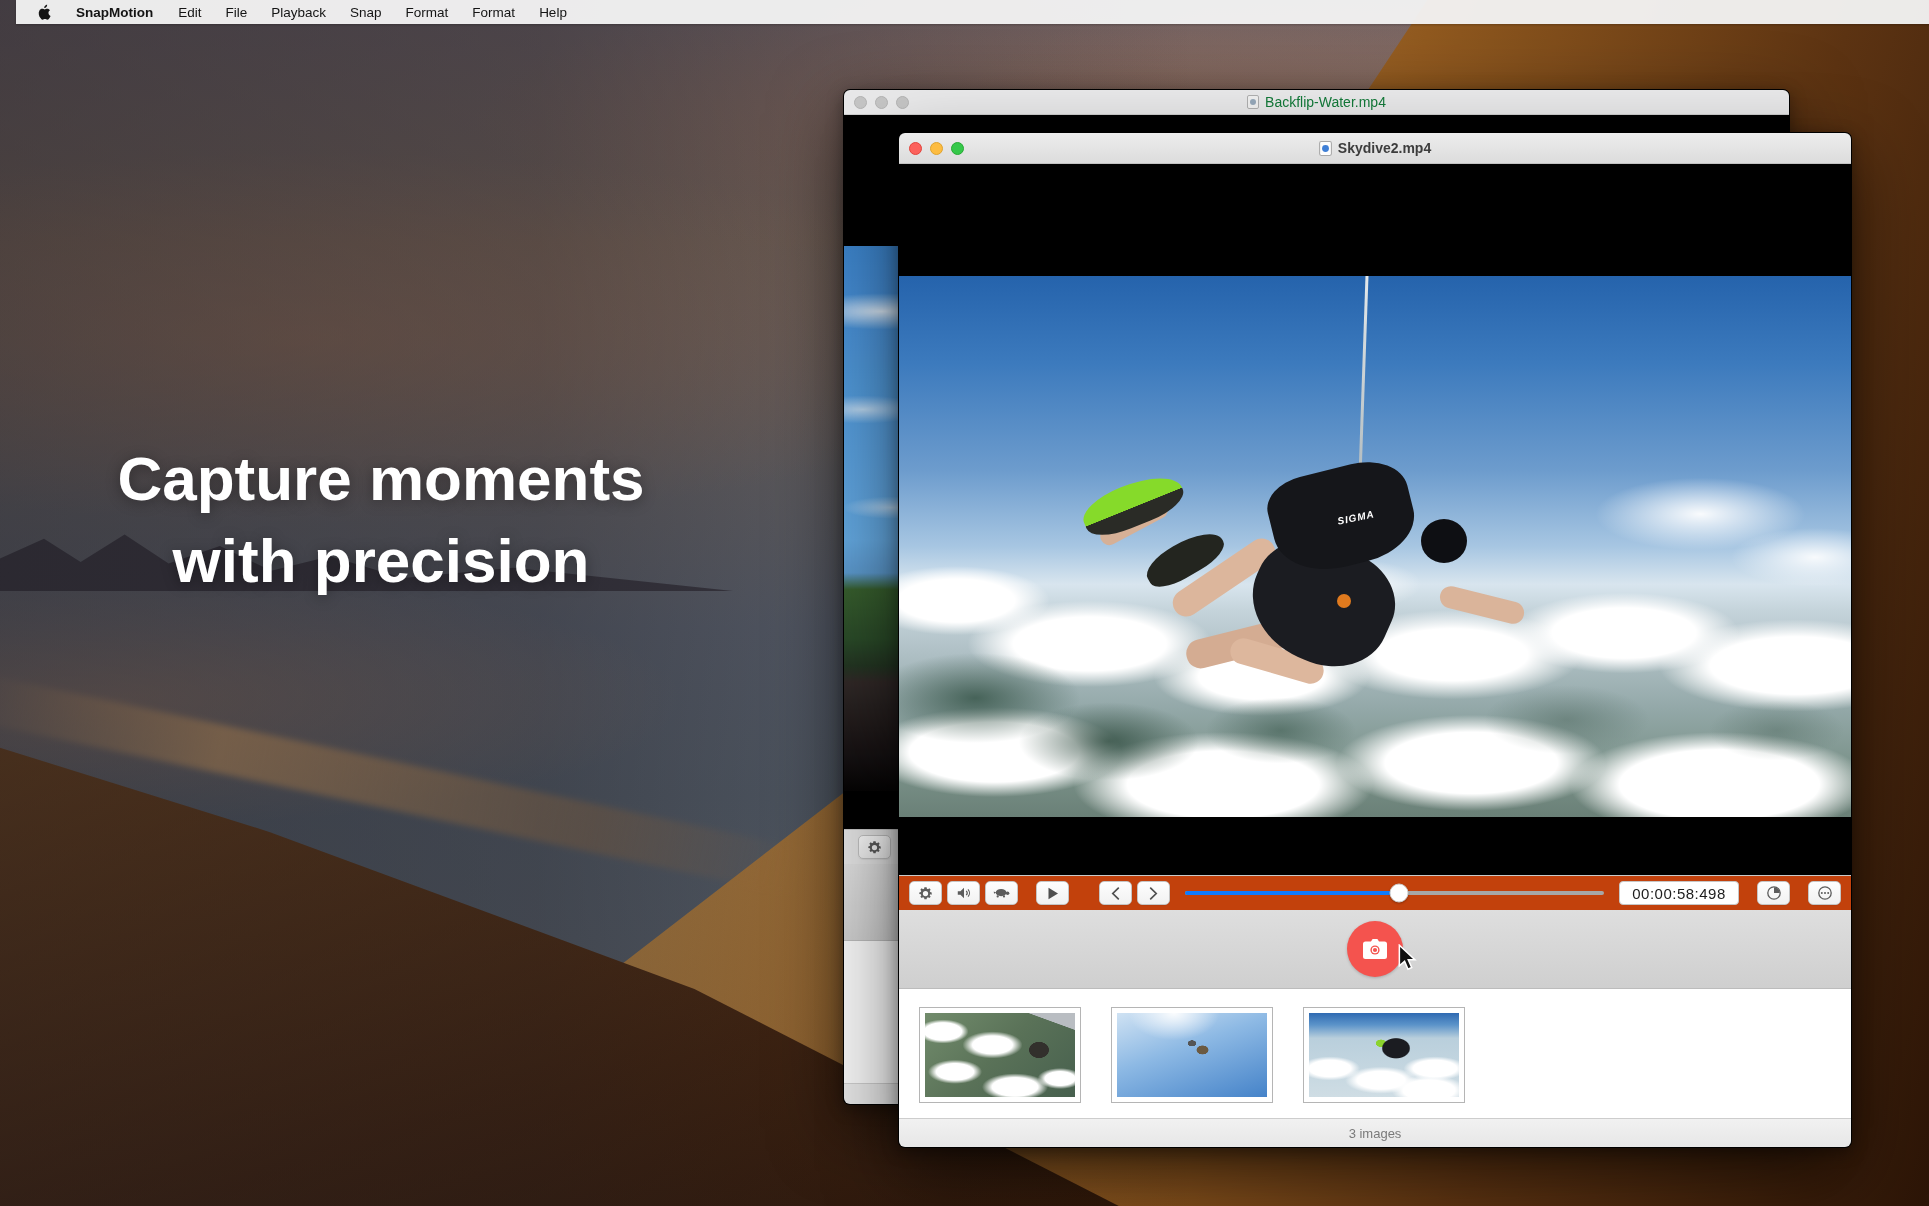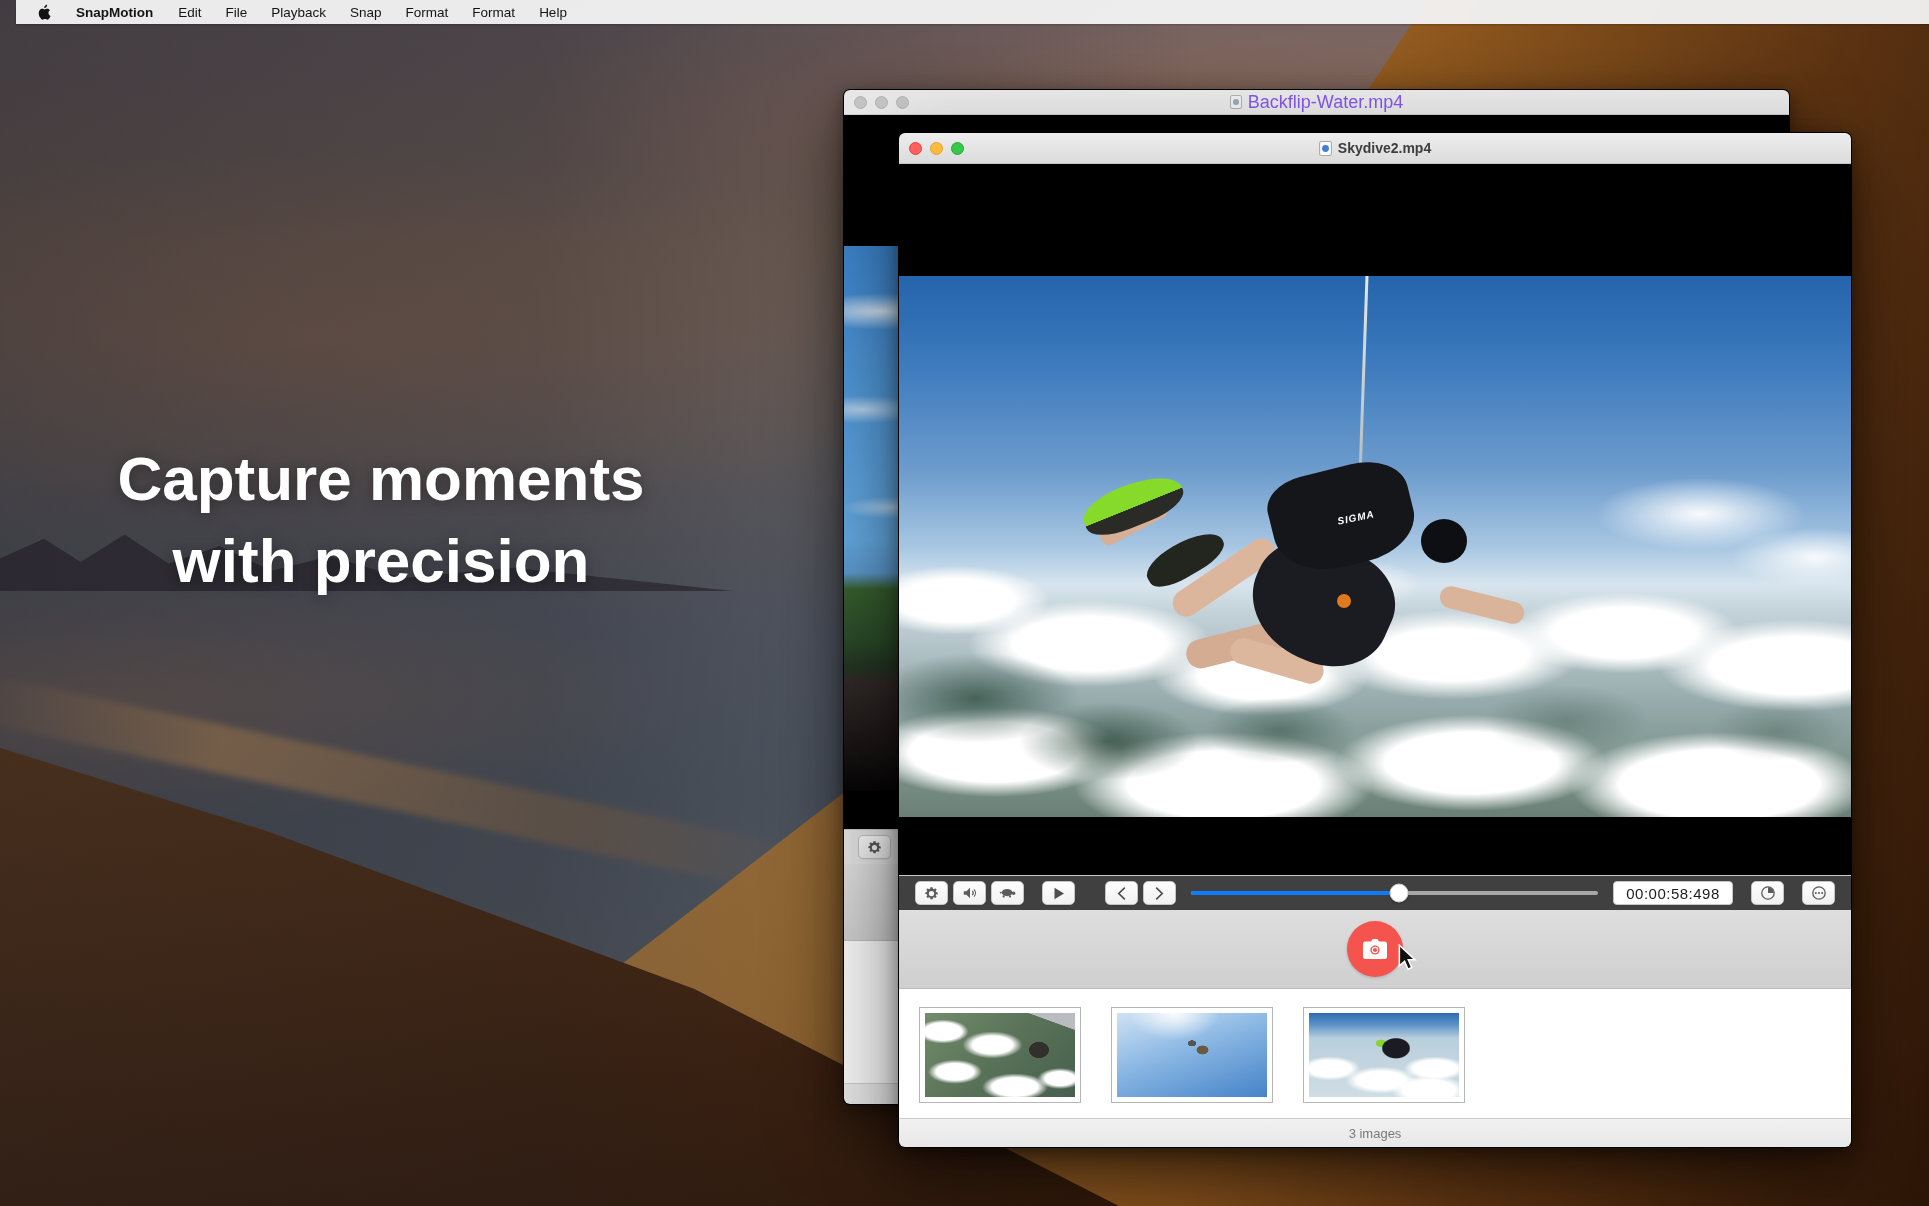--- a/index.html
+++ b/index.html
@@ -43,21 +43,21 @@
   .tb{position:relative;display:flex;align-items:center;flex:none;}
   .lights{position:absolute;left:10px;top:0;bottom:0;display:flex;align-items:center;gap:8px;}
   .tl{width:13px;height:13px;border-radius:50%;box-sizing:border-box;}
   .tb-title{margin:0 auto;display:flex;align-items:center;gap:6px;}
   .doc-ico{flex:none;}
 
   
   .win-back{left:843px;top:89px;width:947px;height:1016px;z-index:3;background:#000;display:flex;flex-direction:column;}
   .win-back .tb{height:24px;background:#f5f5f6;border-bottom:1px solid #d9d9d9;}
   .win-back .tl{background:#cfcfcf;border:1px solid #bdbdbd;}
-  .win-back .tb-title{font-size:18px;color:#8b5cf6;}
+  .win-back .tb-title{font-size:14px;color:#15803d;}
   .bvideo-area{position:relative;height:714px;background:#000;flex:none;}
   .bphoto{position:absolute;left:0;top:131px;width:100%;height:545px;
     background:
       radial-gradient(120px 26px at 4% 12%,rgba(255,255,255,.8),transparent 70%),
       radial-gradient(90px 20px at 2% 30%,rgba(255,255,255,.6),transparent 70%),
       radial-gradient(70px 16px at 5% 48%,rgba(255,255,255,.5),transparent 70%),
       linear-gradient(180deg,#3e86cf 0%,#559ddd 30%,#66abe4 54%,#5d9bd0 60%,#38602f 63%,#2c4d2a 72%,#243723 77%,#322a28 80%,#181314 93%,#060505 100%);}
   .bctrl{height:34px;background:#e7e7e7;border-top:1px solid #c9c9c9;display:flex;align-items:center;padding:0 14px;flex:none;}
   .bcapture{height:76px;background:linear-gradient(#e2e2e2,#d2d2d2);border-bottom:1px solid #bfbfbf;flex:none;}
   .bthumbs{background:#fdfdfd;flex:1;}
@@ -105,22 +105,22 @@
   .sd-armL{left:198px;top:238px;width:74px;height:18px;background:#d6b096;transform:rotate(-28deg);border-radius:9px;}
   .sd-legA{left:266px;top:288px;width:118px;height:27px;background:#dcb69c;transform:rotate(-34deg);border-radius:14px;}
   .sd-legB{left:286px;top:352px;width:122px;height:29px;background:#d4ac92;transform:rotate(-14deg);border-radius:14px;}
   .sd-legC{left:330px;top:372px;width:96px;height:26px;background:#ddb79d;transform:rotate(16deg);border-radius:13px;}
   .sd-shoe{left:182px;top:208px;width:104px;height:42px;background:linear-gradient(180deg,#86da2a 55%,#2a2b26 56%);transform:rotate(-22deg);border-radius:45% 55% 40% 40%;}
   .sd-shoe2{left:244px;top:266px;width:84px;height:34px;background:#23251f;transform:rotate(-30deg);border-radius:45% 55% 40% 40%;}
   .sd-handle{left:438px;top:318px;width:14px;height:14px;background:#e07a1e;border-radius:50%;}
   .sigma{position:absolute;left:438px;top:236px;transform:rotate(-12deg);color:#fff;font-size:10px;font-weight:bold;font-style:italic;letter-spacing:1px;}
 
   
-  .ctrlbar{height:34px;background:#404040;border-top:1px solid #cacaca;display:flex;align-items:center;
-    padding:0 16px;flex:none;gap:5px;}
+  .ctrlbar{height:34px;background:#c2410c;border-top:1px solid #cacaca;display:flex;align-items:center;
+    padding:0 10px;flex:none;gap:5px;}
   .ctl-btn{width:33px;height:24px;border-radius:5px;background:linear-gradient(#fefefe,#f1f1f1);
     border:1px solid #c5c5c5;box-shadow:0 1px 1px rgba(0,0,0,.06);display:flex;align-items:center;justify-content:center;
     color:#5c5c5c;flex:none;padding:0;}
   .gap-s{width:8px;flex:none;}
   .gap-m{width:20px;flex:none;}
   .slider{flex:1;display:flex;align-items:center;position:relative;height:24px;margin:0 10px;}
   .track{position:relative;width:100%;height:4px;border-radius:2px;background:#a7a7a7;}
   .fill{position:absolute;left:0;top:0;bottom:0;border-radius:2px;background:#0f7bfd;}
   .knob{position:absolute;top:50%;width:17px;height:17px;border-radius:50%;background:#fff;
     border:1px solid #cfcfcf;box-shadow:0 1px 2px rgba(0,0,0,.25);transform:translate(-50%,-50%);}

